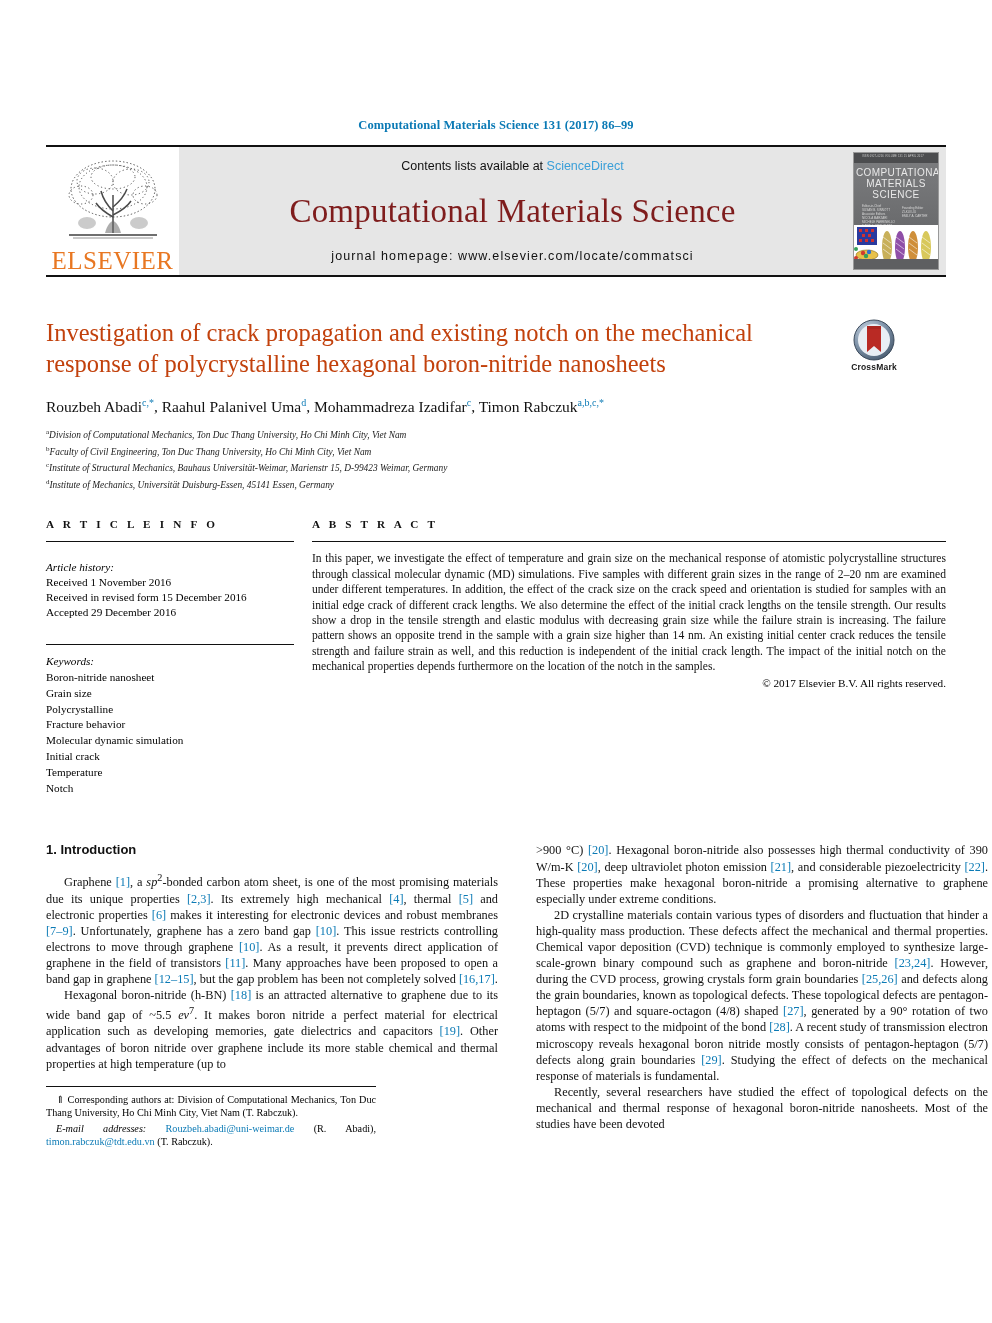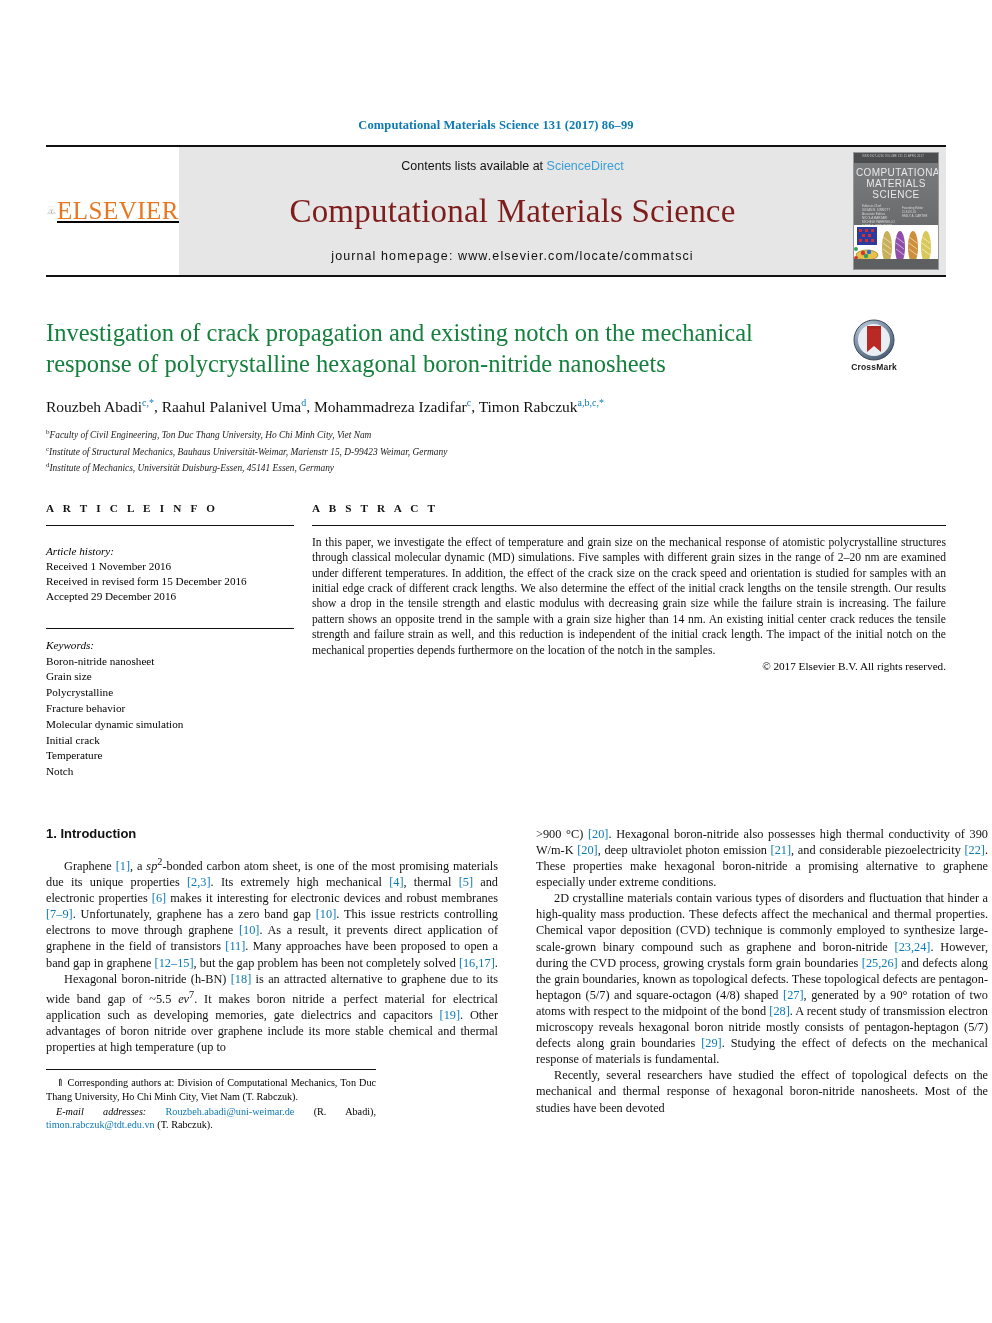--- a/index.html
+++ b/index.html
@@ -36,25 +36,24 @@
     border-top: 2.2px solid #111;
     border-bottom: 2.2px solid #111;
     height: 132px;
     display: flex;
     align-items: stretch;
   }
   .masthead-logo {
     width: 133px;
     flex: none;
     display: flex;
-    flex-direction: row;
+    flex-direction: column;
     align-items: center;
     justify-content: flex-end;
     padding-bottom: 2px;
-    text-decoration: underline;
   }
   .tree-svg { display:block; }
   .elsevier-word {
     font-family: "Liberation Serif", serif;
     color: #E87722;
     font-size: 25px;
     letter-spacing: .5px;
     line-height: 1;
     margin-top: 1px;
   }
@@ -143,21 +142,21 @@
   
   .title-block {
     margin-top: 40px;
     position: relative;
     padding-right: 130px;
   }
   .paper-title {
     font-family: "Liberation Serif", serif;
     font-size: 24.5px;
     line-height: 31px;
-    color: #15803d;
+    color: #c2410c;
     margin: 0;
     font-weight: normal;
   }
   .crossmark {
     position: absolute;
     right: 16px;
     top: 2px;
     width: 112px;
     display: flex;
     flex-direction: column;
@@ -418,20 +417,21 @@
     </div>
 
     <div class="authors">
       <span><span>Rouzbeh Abadi</span><sup>c,*</sup></span>,
       <span><span>Raahul Palanivel Uma</span><sup>d</sup></span>,
       <span><span>Mohammadreza Izadifar</span><sup>c</sup></span>,
       <span><span>Timon Rabczuk</span><sup>a,b,c,*</sup></span>
     </div>
 
     <div class="affils">
+      <div><sup>a</sup><span>Division of Computational Mechanics, Ton Duc Thang University, Ho Chi Minh City, Viet Nam</span></div>
       <div><sup>b</sup><span>Faculty of Civil Engineering, Ton Duc Thang University, Ho Chi Minh City, Viet Nam</span></div>
       <div><sup>c</sup><span>Institute of Structural Mechanics, Bauhaus Universität-Weimar, Marienstr 15, D-99423 Weimar, Germany</span></div>
       <div><sup>d</sup><span>Institute of Mechanics, Universität Duisburg-Essen, 45141 Essen, Germany</span></div>
     </div>
   </div>
 
   <div class="info-abstract">
 
     <div class="col-info">
       <div class="sec-head">A R T I C L E   I N F O</div>

